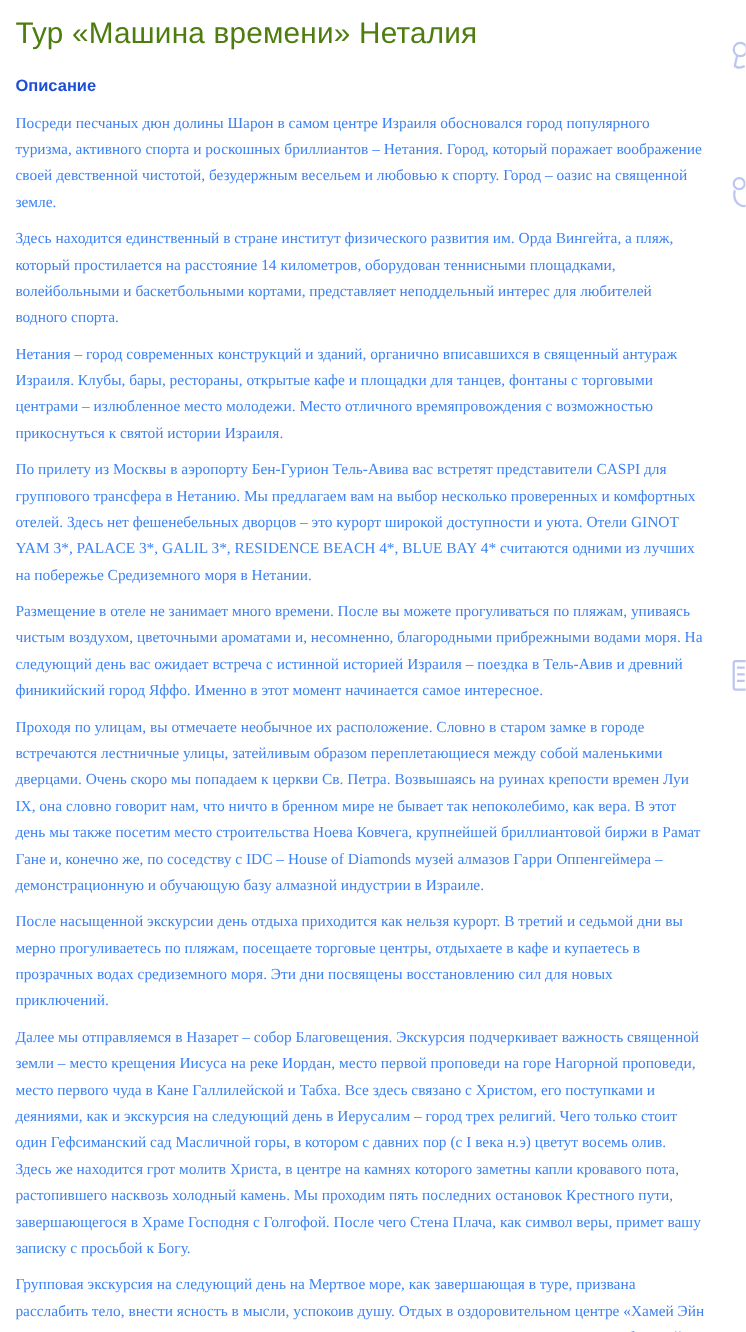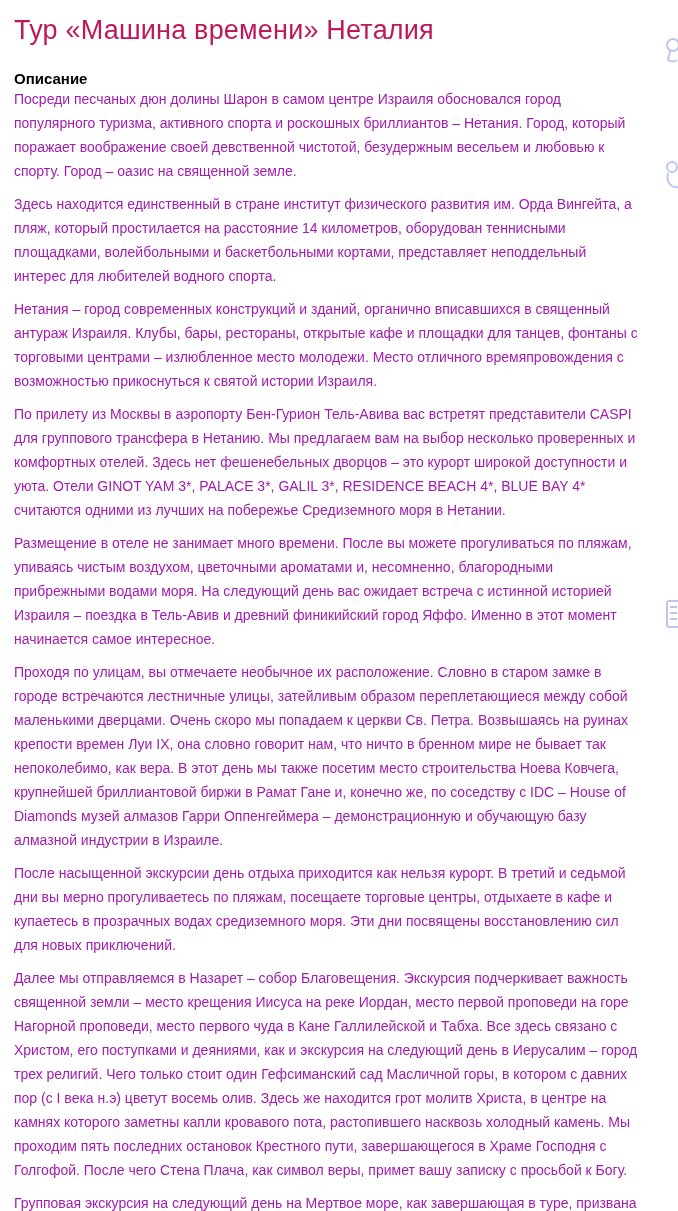--- a/index.html
+++ b/index.html
@@ -11,38 +11,40 @@
     position: relative;
     width: 678px;
     min-height: 1211px;
     background: #ffffff;
     overflow: hidden;
   }
   .content {
     padding: 14px 36px 20px 14px;
   }
   .page-title {
-    color: #be185d;
+    color: #4d7c0f;
     font-size: 27px;
     font-weight: 400;
     letter-spacing: 0.2px;
     line-height: 1.2;
     margin-bottom: 24px;
   }
   .section-heading {
-    color: #000000;
+    color: #1d4ed8;
     font-size: 15px;
     font-weight: 700;
+    margin-bottom: 14px;
   }
   .paragraphs p {
-    color: #a21caf;
+    color: #3b82f6;
     font-size: 14px;
     line-height: 24px;
     margin: 0 0 9px 0;
     max-width: 632px;
+    font-family: Liberation Serif, serif;
   }
   
   .edge-icon {
     position: absolute;
     right: -11px;
     width: 26px;
     height: 32px;
     color: #bcc6ef;
   }
   .edge-icon svg { width: 100%; height: 100%; }

